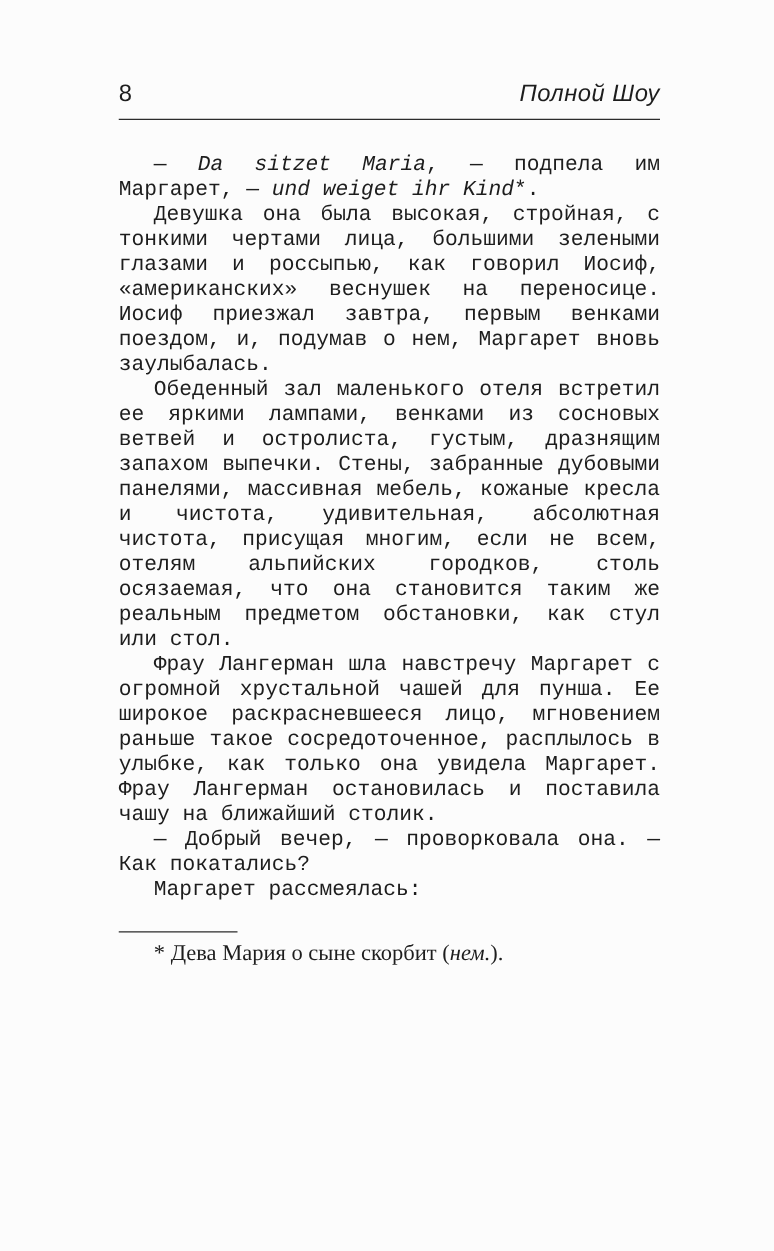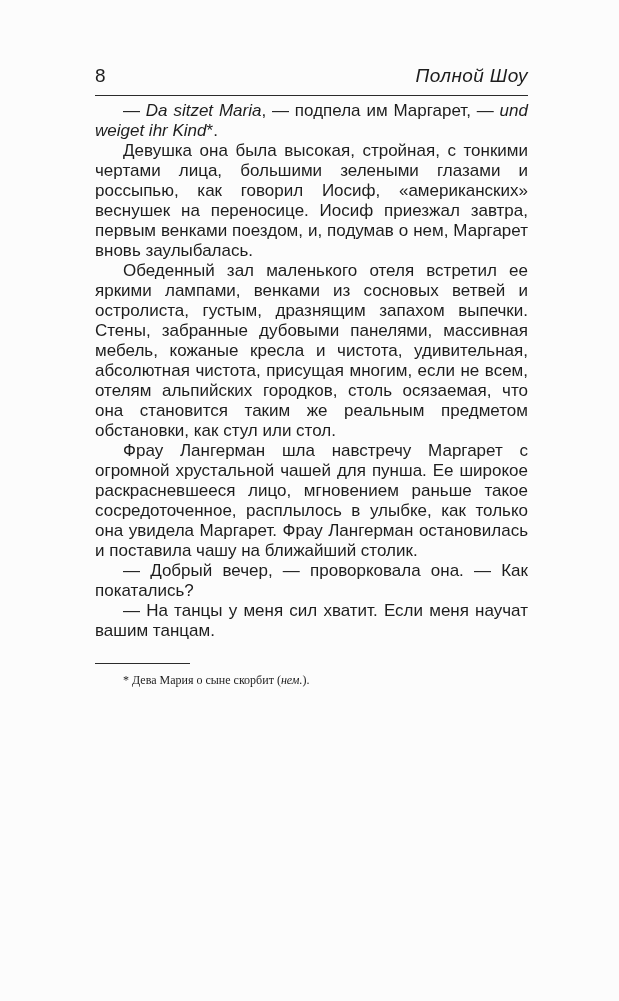--- a/index.html
+++ b/index.html
@@ -27,41 +27,41 @@
   }
   .running-head .title { font-style: italic; }
 
   .head-rule {
     border: none;
     border-top: 1.6px solid #2b2b2b;
     margin: 7px 0 0 0;
   }
 
   .body-text {
-    margin-top: 5px;
-    font-family: Liberation Sans, sans-serif;
+    margin-top: 27px;
+    font-family: Liberation Mono, monospace;
     font-size: 17px;
     line-height: 20px;
     text-align: justify;
   }
   .body-text p {
     margin: 0;
     text-indent: 28px;
     hyphens: manual;
   }
 
   .footnote-rule {
     border: none;
     border-top: 1.2px solid #2b2b2b;
     width: 95px;
     margin: 22px 0 0 0;
   }
   .footnote {
     font-family: "Liberation Serif", serif;
-    font-size: 12px;
+    font-size: 18px;
     line-height: 19px;
     text-indent: 28px;
     margin-top: 7px;
   }
 </style>
 </head>
 <body>
 
 <div class="page" style="--ink: #1d1d1d; --paper: #fcfcfc;">
 
@@ -71,20 +71,20 @@
   </div>
 
   <hr class="head-rule">
 
   <div class="body-text">
       <p><span>— </span><i>Da sitzet Maria</i><span>, — подпела им Маргарет, — </span><i>und weiget ihr Kind</i><span>*.</span></p>
       <p><span>Девушка она была высокая, стройная, с тонкими черта­ми лица, большими зелеными глазами и россыпью, как го­ворил Иосиф, «американских» веснушек на переносице. Иосиф приезжал завтра, первым венками поездом, и, по­думав о нем, Маргарет вновь заулыбалась.</span></p>
       <p><span>Обеденный зал маленького отеля встретил ее яркими лампами, венками из сосновых ветвей и остролиста, густым, дразнящим запахом выпечки. Стены, забранные дубовыми панелями, массивная мебель, кожаные кресла и чистота, удивительная, абсолютная чистота, присущая многим, если не всем, отелям альпийских городков, столь осязаемая, что она становится таким же реальным предметом обстановки, как стул или стол.</span></p>
       <p><span>Фрау Лангерман шла навстречу Маргарет с огромной хрустальной чашей для пунша. Ее широкое раскрасневшее­ся лицо, мгновением раньше такое сосредоточенное, рас­плылось в улыбке, как только она увидела Маргарет. Фрау Лангерман остановилась и поставила чашу на ближайший столик.</span></p>
       <p><span>— Добрый вечер, — проворковала она. — Как поката­лись?</span></p>
-      <p><span>— На танцы у меня сил хватит. Если меня научат вашим танцам.</span></p>
+      <p><span>Маргарет рассмеялась:</span></p>
     </div>
 
   <hr class="footnote-rule">
 
   <div class="footnote"><span>* Дева Мария о сыне скорбит (</span><i>нем.</i><span>).</span></div>
 
 </div>
 
 </body></html>

